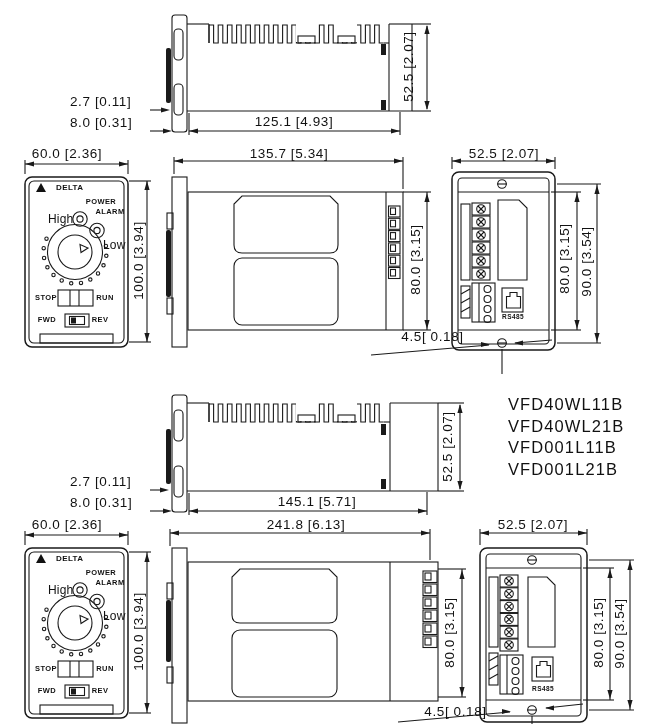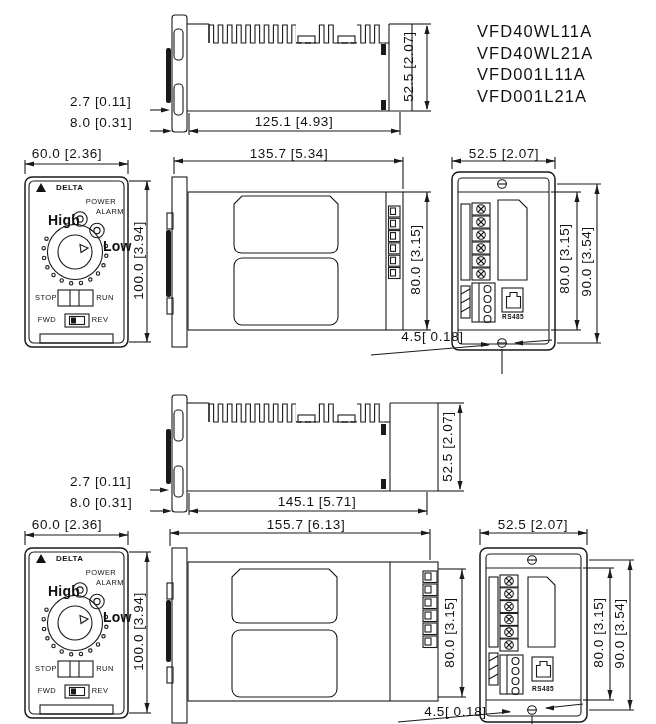--- a/index.html
+++ b/index.html
@@ -11,22 +11,22 @@
   .ln .f{fill:#1a1a1a;stroke:none}
   .ln .w{fill:#fff;stroke:#1a1a1a}
   .ln .e{fill:#fff;stroke:none}
   .ln .ar{fill:#1a1a1a;stroke:none}
   .t{position:absolute;white-space:nowrap;color:#111}
   .d{font-size:13.5px;letter-spacing:.6px;text-align:center}
   .r{text-align:left}
   .v{transform:rotate(-90deg);transform-origin:center}
   .models{font-size:16.5px;letter-spacing:1.1px;line-height:21.5px}
   .models span{display:block}
-  .p{font-size:7.5px;font-weight:normal;letter-spacing:.4px;text-align:center}
-  .pl{font-size:14px;font-weight:bold;letter-spacing:.2px}
+  .p{font-size:7.5px;font-weight:bold;letter-spacing:.4px;text-align:center}
+  .pl{font-size:12px;font-weight:normal;letter-spacing:.2px}
   .rs{font-size:6.5px;font-weight:bold;letter-spacing:.4px;text-align:center}
   .logo{display:flex;align-items:flex-end;gap:10px}
   .tri{width:0;height:0;border-left:5px solid transparent;border-right:5px solid transparent;border-bottom:9px solid #111}
   .logo .bw{font-size:8px;font-weight:800;letter-spacing:.4px}
 </style>
 </head>
 <body>
 
 <div class="canvas">
 
@@ -444,26 +444,20 @@
         <polygon class="ar" points="610,699 607.4,690 612.6,690"></polygon>
     <line x1="589" y1="560" x2="634" y2="560"></line>
         <line x1="589" y1="710" x2="634" y2="710"></line>
     <line x1="630" y1="560" x2="630" y2="710"></line>
     <polygon class="ar" points="630,561 627.4,570 632.6,570"></polygon>
         <polygon class="ar" points="630,709 627.4,700 632.6,700"></polygon>
     <line x1="532" y1="716" x2="532" y2="724"></line>
   </g>
 </svg>
 
-<div class="t models" style="left:477px;top:21px">
-  <span>VFD40WL11A</span>
-  <span>VFD40WL21A</span>
-  <span>VFD001L11A</span>
-  <span>VFD001L21A</span>
-</div>
 <span class="t d r" style="left:70px;top:94px;width:80px">2.7 [0.11]</span>
 <span class="t d r" style="left:70px;top:115px;width:80px">8.0 [0.31]</span>
 <span class="t d" style="left:234px;top:114px;width:120px">125.1 [4.93]</span>
 <span class="t d v" style="left:348px;top:59px;width:120px">52.5 [2.07]</span>
 <span class="t d" style="left:7px;top:146px;width:120px">60.0 [2.36]</span>
 <span class="t d" style="left:229px;top:146px;width:120px">135.7 [5.34]</span>
 <span class="t d" style="left:444px;top:146px;width:120px">52.5 [2.07]</span>
 <span class="t d v" style="left:78px;top:253px;width:120px">100.0 [3.94]</span>
 <span class="t d v" style="left:355px;top:252px;width:120px">80.0 [3.15]</span>
 <span class="t d" style="left:385px;top:329px;width:95px">4.5[ 0.18]</span>
@@ -477,26 +471,32 @@
 <span class="t p" style="left:71px;top:197px;width:60px">POWER</span>
 <span class="t p" style="left:80px;top:207px;width:60px">ALARM</span>
 <span class="t pl" style="left:48px;top:212px">High</span>
 <span class="t pl" style="left:103px;top:238px">Low</span>
 <span class="t p" style="left:33px;top:293px;width:26px">STOP</span>
 <span class="t p" style="left:92px;top:293px;width:26px">RUN</span>
 <span class="t p" style="left:34px;top:315px;width:26px">FWD</span>
 <span class="t p" style="left:87px;top:315px;width:26px">REV</span>
 <span class="t rs" style="left:483px;top:313px;width:60px">RS485</span>
 
+<div class="t models" style="left:508px;top:394px">
+  <span>VFD40WL11B</span>
+  <span>VFD40WL21B</span>
+  <span>VFD001L11B</span>
+  <span>VFD001L21B</span>
+</div>
 <span class="t d r" style="left:70px;top:474px;width:80px">2.7 [0.11]</span>
 <span class="t d r" style="left:70px;top:495px;width:80px">8.0 [0.31]</span>
 <span class="t d" style="left:257px;top:494px;width:120px">145.1 [5.71]</span>
 <span class="t d v" style="left:387px;top:439px;width:120px">52.5 [2.07]</span>
 <span class="t d" style="left:7px;top:517px;width:120px">60.0 [2.36]</span>
-<span class="t d" style="left:246px;top:517px;width:120px">155.7 [6.13]</span>
+<span class="t d" style="left:246px;top:517px;width:120px">241.8 [6.13]</span>
 <span class="t d" style="left:473px;top:517px;width:120px">52.5 [2.07]</span>
 <span class="t d v" style="left:78px;top:624px;width:120px">100.0 [3.94]</span>
 <span class="t d v" style="left:389px;top:625px;width:120px">80.0 [3.15]</span>
 <span class="t d" style="left:408px;top:704px;width:95px">4.5[ 0.18]</span>
 <span class="t d v" style="left:538px;top:625px;width:120px">80.0 [3.15]</span>
 <span class="t d v" style="left:559px;top:626px;width:120px">90.0 [3.54]</span>
 
 <div class="t logo" style="left:36px;top:554px">
   <span class="tri"></span>
   <span class="bw">DELTA</span>

